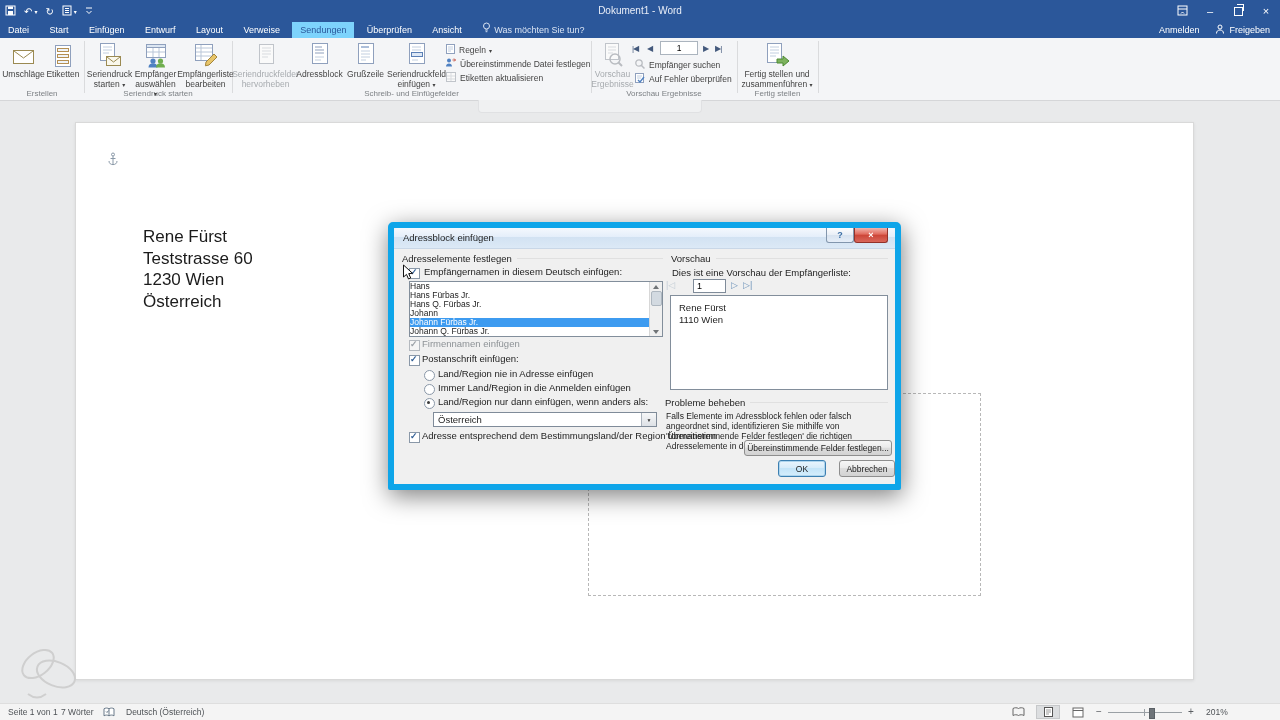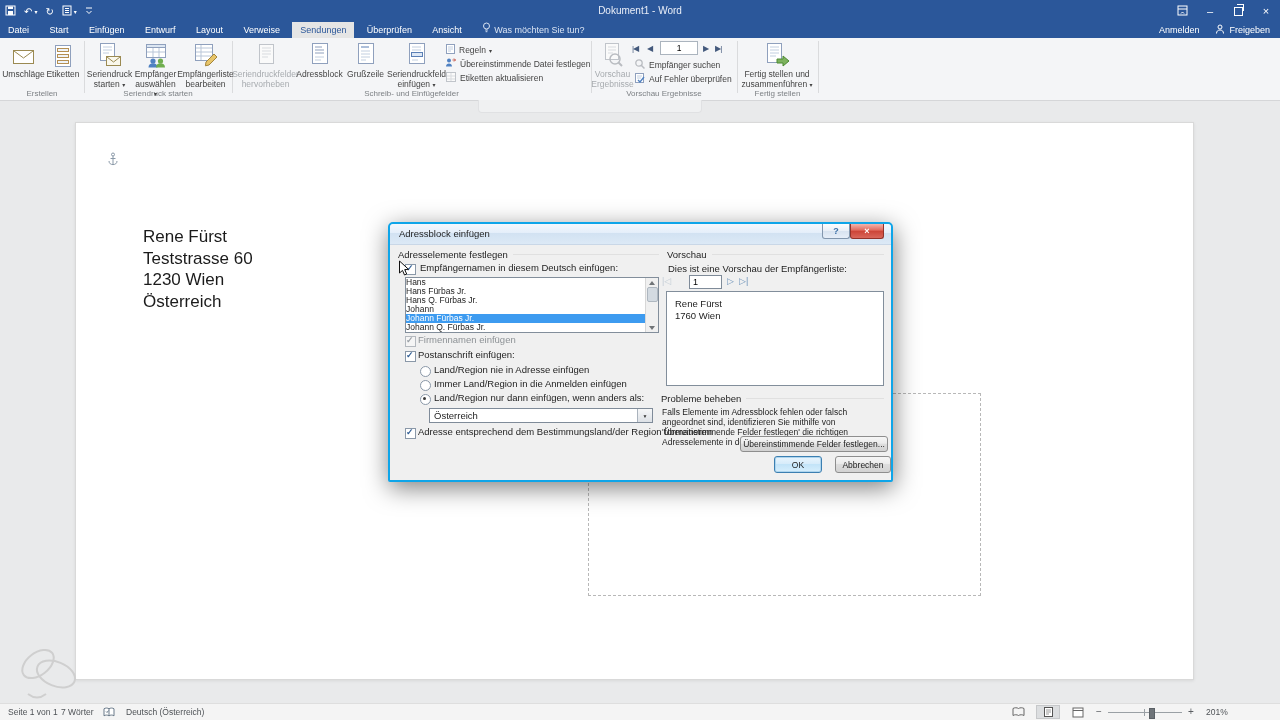--- a/index.html
+++ b/index.html
@@ -10,21 +10,21 @@
 .qbtn{display:flex;align-items:center;font-size:10px;color:#fff}
 .qc{font-size:6px;font-style:normal;margin-left:2px}
 .wtitle{position:absolute;left:0;right:0;top:0;line-height:22px;text-align:center;font-size:10px;color:#e9eef8}
 .wctrl{position:absolute;right:0;top:0;height:22px;display:flex;z-index:2}
 .wc{width:28px;height:22px;display:flex;align-items:center;justify-content:center;font-size:11px}
 .rest{width:7px;height:7px;border:1px solid #fff;position:relative}
 .rest:before{content:"";position:absolute;left:2px;top:-4px;width:6px;height:6px;border:1px solid #fff;border-left:none;border-bottom:none}
 
 #tabrow{position:absolute;left:0;top:22px;width:100%;height:16px;background:#2b579a;white-space:nowrap}
 .tab{display:inline-block;padding:0 8px;font-size:9px;line-height:16px;color:#fff;vertical-align:top}
-.tab.active{background:#e5e5e5;color:#2b579a}
+.tab.active{background:#7dd3fc;color:#2b579a}
 .tab.tellme{color:#d9e3f3;display:inline-flex;align-items:flex-start;gap:3px}
 .account{position:absolute;right:0;top:0;height:16px;display:flex;align-items:center;gap:16px;padding-right:10px;font-size:9px;color:#fff}
 .share{display:flex;align-items:center;gap:4px}
 
 #ribbon{position:absolute;left:0;top:38px;width:100%;height:62px;background:#f4f5f7;border-bottom:1px solid #d5d6d8}
 .gsep{position:absolute;top:3px;height:52px;width:1px;background:#dadbdd}
 .glabel{position:absolute;top:51px;font-size:8px;color:#7d8185;text-align:center}
 .bigbtn{position:absolute;top:1px;display:flex;flex-direction:column;align-items:center;color:#444}
 .bigbtn .ri{height:29px;display:flex;align-items:flex-end;justify-content:center}
 .bigbtn .rl{font-size:8.5px;line-height:9.5px;text-align:center;margin-top:2px}
@@ -36,21 +36,21 @@
 
 #docarea{position:absolute;left:0;top:101px;width:100%;height:602px;background:#e9eaeb}
 #notch{position:absolute;left:478px;top:-1px;width:222px;height:12px;background:#f0f1f2;border:1px solid #e0e1e3;border-top:none;border-radius:0 0 4px 4px}
 #page{position:absolute;left:75px;top:21px;width:1117px;height:556px;background:#fff;border:1px solid #d9d9d9;box-shadow:0 1px 3px rgba(0,0,0,.08)}
 #anchor{position:absolute;left:31px;top:29px}
 #dtext{position:absolute;left:67px;top:103px;font-size:17px;line-height:21.5px;color:#1b1b1b}
 .sq{text-decoration-style:wavy;text-decoration-color:#e33;text-decoration-thickness:1px;text-underline-offset:3px}
 #dashrect{position:absolute;left:588px;top:292px;width:391px;height:201px;border:1px dashed #b8b8b8}
 #bfly{position:absolute;left:6px;top:539px}
 
-#dlg{position:absolute;left:388px;top:222px;width:501px;height:256px;background:#f0f0f0;border:2px solid #0ea5e9;border-radius:5px 5px 2px 2px;box-shadow:1px 6px 24px rgba(0,0,0,.5);font-size:9.5px;color:#1d1d1d}
+#dlg{position:absolute;left:388px;top:222px;width:501px;height:256px;background:#f0f0f0;border:6px solid #0ea5e9;border-radius:5px 5px 2px 2px;box-shadow:1px 6px 24px rgba(0,0,0,.5);font-size:9.5px;color:#1d1d1d}
 #dlgtitle{position:absolute;left:0;top:0;right:0;height:20px;background:linear-gradient(#f4f8fd,#e4eefa 45%,#d2e2f2 46%,#dce9f6);border-radius:4px 4px 0 0;border-bottom:1px solid #c9d7e7}
 #dlgtitle .t{position:absolute;left:9px;top:4px;font-size:9.5px;color:#1e1e1e}
 .dwbtn{position:absolute;top:0;height:14px;border:1px solid #8296ad;border-top:none;border-radius:0 0 3px 3px;display:flex;align-items:center;justify-content:center;font-size:9px}
 #dhelp{right:41px;width:26px;background:linear-gradient(#fdfdfe,#e8eef6 50%,#d7e2ef 50%,#e6eef8);color:#3a6ea5;font-weight:bold}
 #dclose{right:7px;width:32px;background:linear-gradient(#f2b5ad,#e0695c 45%,#cc4437 50%,#d9675b);color:#fff;border-color:#93322a;font-weight:bold}
 .dsect{position:absolute;display:flex;align-items:center;white-space:nowrap}
 .dsect:after{content:"";flex:1;height:1px;background:#e0e0e0;margin-left:5px}
 .dlab{position:absolute;white-space:nowrap}
 .dgrey{color:#8d9296}
 .cb{position:absolute;width:9px;height:9px;background:#fff;border:1px solid #8a98a8}
@@ -440,21 +440,21 @@
     <div class="dsect" style="left:277px;top:25px;width:217px">
         <span>Vorschau</span>
       </div>
     <span class="dlab" style="left:278px;top:39px">Dies ist eine Vorschau der Empfängerliste:</span>
     <span class="pvnav" style="left:272px;color:#c3cdd6">|◁</span>
     <input id="pvrec" value="1" style="">
     <span class="pvnav" style="left:337px">▷</span>
     <span class="pvnav" style="left:349px">▷|</span>
     <div id="pvbox">
       <div>Rene Fürst</div>
-      <div>1760 Wien</div>
+      <div>1110 Wien</div>
     </div>
 
     <div class="dsect" style="left:271px;top:169px;width:223px">
         <span>Probleme beheben</span>
       </div>
     <div class="dpara">Falls Elemente im Adressblock fehlen oder falsch angeordnet sind, identifizieren Sie mithilfe von 'Übereinstimmende Felder festlegen' die richtigen Adresselemente in der Adressenliste.</div>
     <div class="abtn" id="matchbtn">Übereinstimmende Felder festlegen...</div>
     <div class="abtn" id="okbtn">OK</div>
     <div class="abtn" id="cancelbtn">Abbrechen</div>
   </div>

